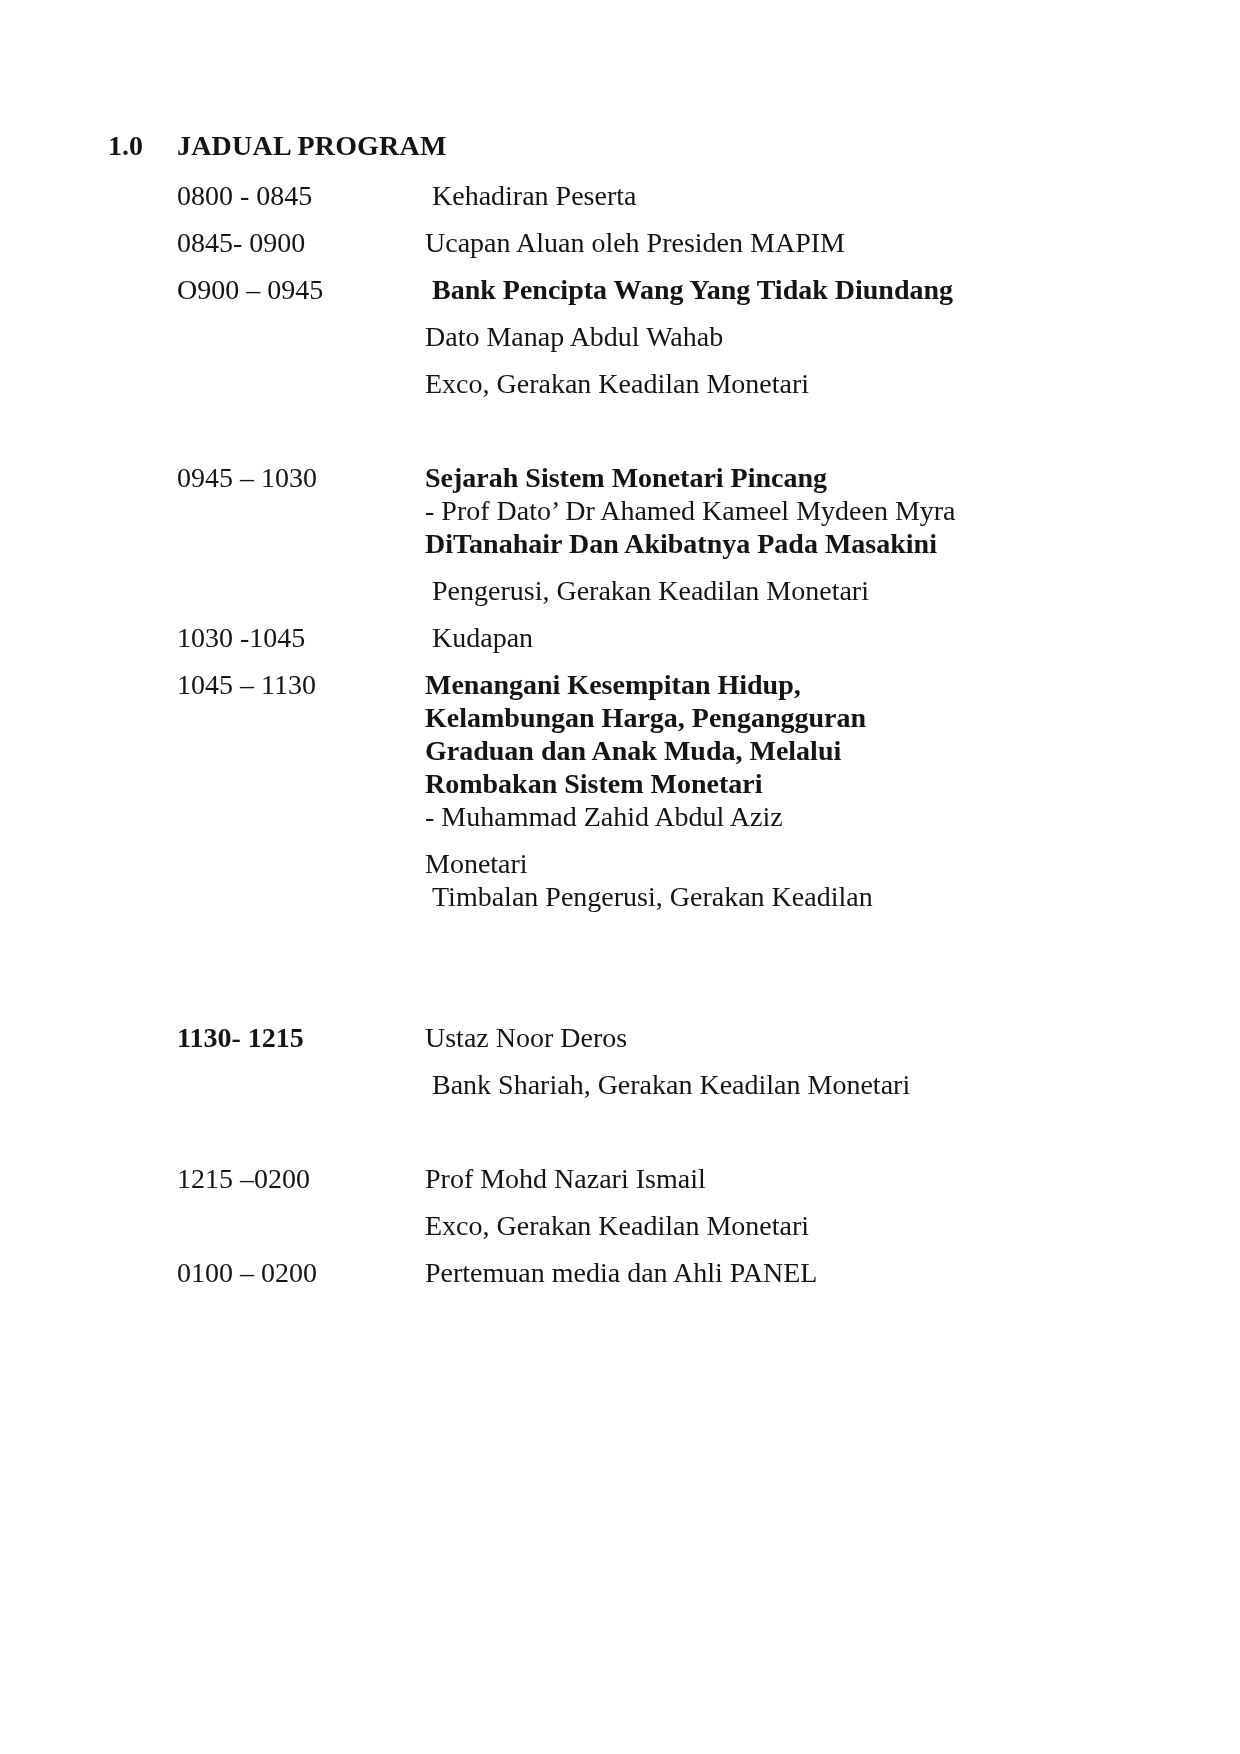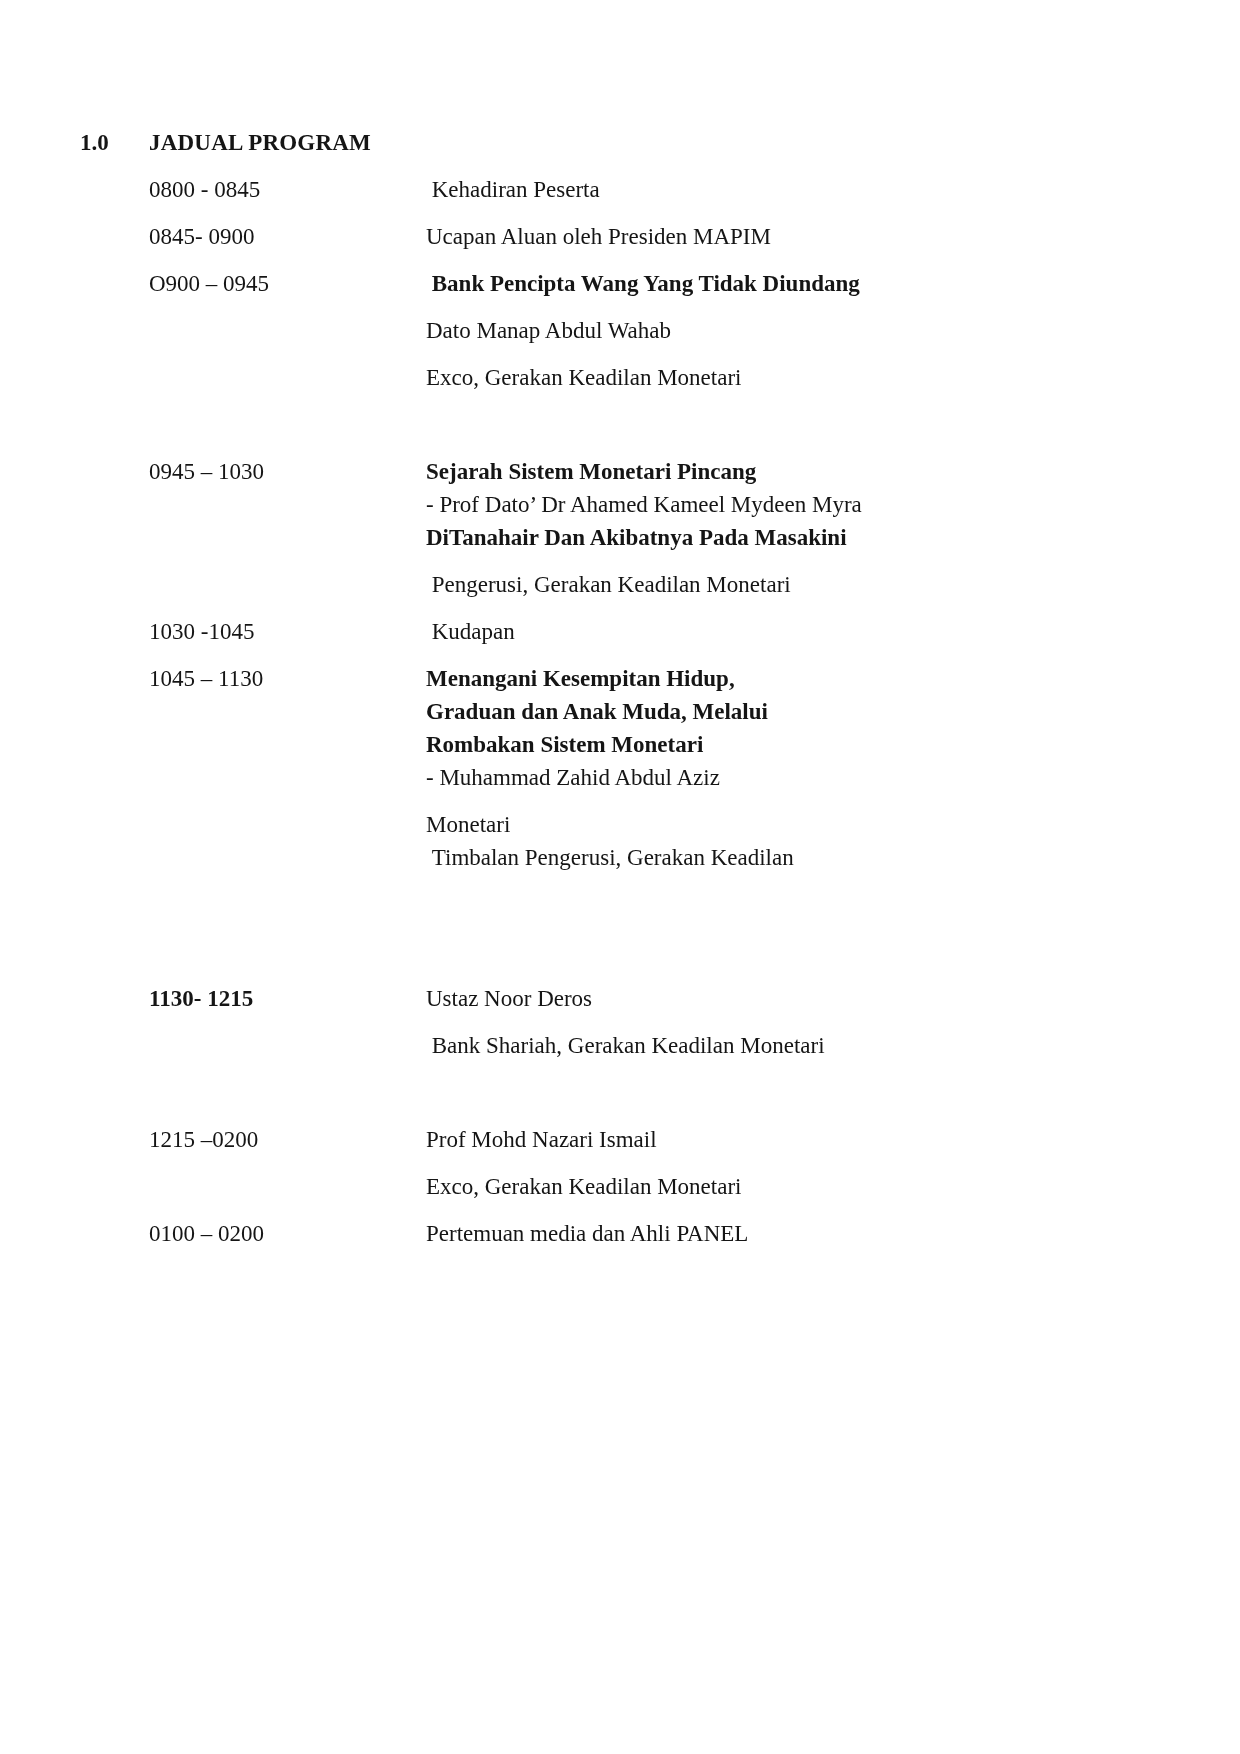--- a/index.html
+++ b/index.html
@@ -3,24 +3,24 @@
 <meta charset="utf-8">
 <style>
   html, body { margin: 0; padding: 0; background: #e8e8e8; }
   .page {
     position: relative;
     width: 1240px;
     height: 1754px;
     margin: 0 auto;
     background: #ffffff;
     font-family: "Liberation Serif", "DejaVu Serif", serif;
-    font-size: 23px;
+    font-size: 28px;
     color: #151515;
     box-sizing: border-box;
-    padding: 130px 90px 0 80px;
+    padding: 130px 90px 0 108px;
     overflow: hidden;
   }
   .heading {
     display: flex;
     font-weight: bold;
     margin-bottom: 17px;
   }
   .heading-number { width: 69px; flex-shrink: 0; }
   .heading-title { letter-spacing: 0.2px; }
   .schedule-row { display: flex; padding-left: 69px; }
@@ -30,21 +30,20 @@
     white-space: pre-wrap;
     line-height: 33px;
   }
   .time-col.bold { font-weight: bold; }
   .content-col { flex: 1; min-width: 0; }
   .paragraph { margin: 0 0 14px 0; }
   .line {
     line-height: 33px;
     min-height: 33px;
     white-space: pre-wrap;
-    margin-left: 29px;
   }
   .line.bold { font-weight: bold; }
 </style>
 </head>
 <body>
 
 <div class="page">
   <div class="heading">
     <div class="heading-number">1.0</div>
     <div class="heading-title">JADUAL PROGRAM</div>
@@ -102,20 +101,21 @@
           <div class="paragraph">
             <div class="line"> Kudapan</div>
           </div>
         </div>
       </div>
       <div class="schedule-row">
         <div class="time-col">1045 – 1130</div>
         <div class="content-col">
           <div class="paragraph">
             <div class="line bold">Menangani Kesempitan Hidup,</div>
+            <div class="line bold">Kelambungan Harga, Pengangguran</div>
             <div class="line bold">Graduan dan Anak Muda, Melalui</div>
             <div class="line bold">Rombakan Sistem Monetari</div>
             <div class="line">- Muhammad Zahid Abdul Aziz</div>
           </div>
           <div class="paragraph">
             <div class="line">Monetari</div>
             <div class="line"> Timbalan Pengerusi, Gerakan Keadilan</div>
           </div>
           <div class="paragraph">
             <div class="line"></div>

